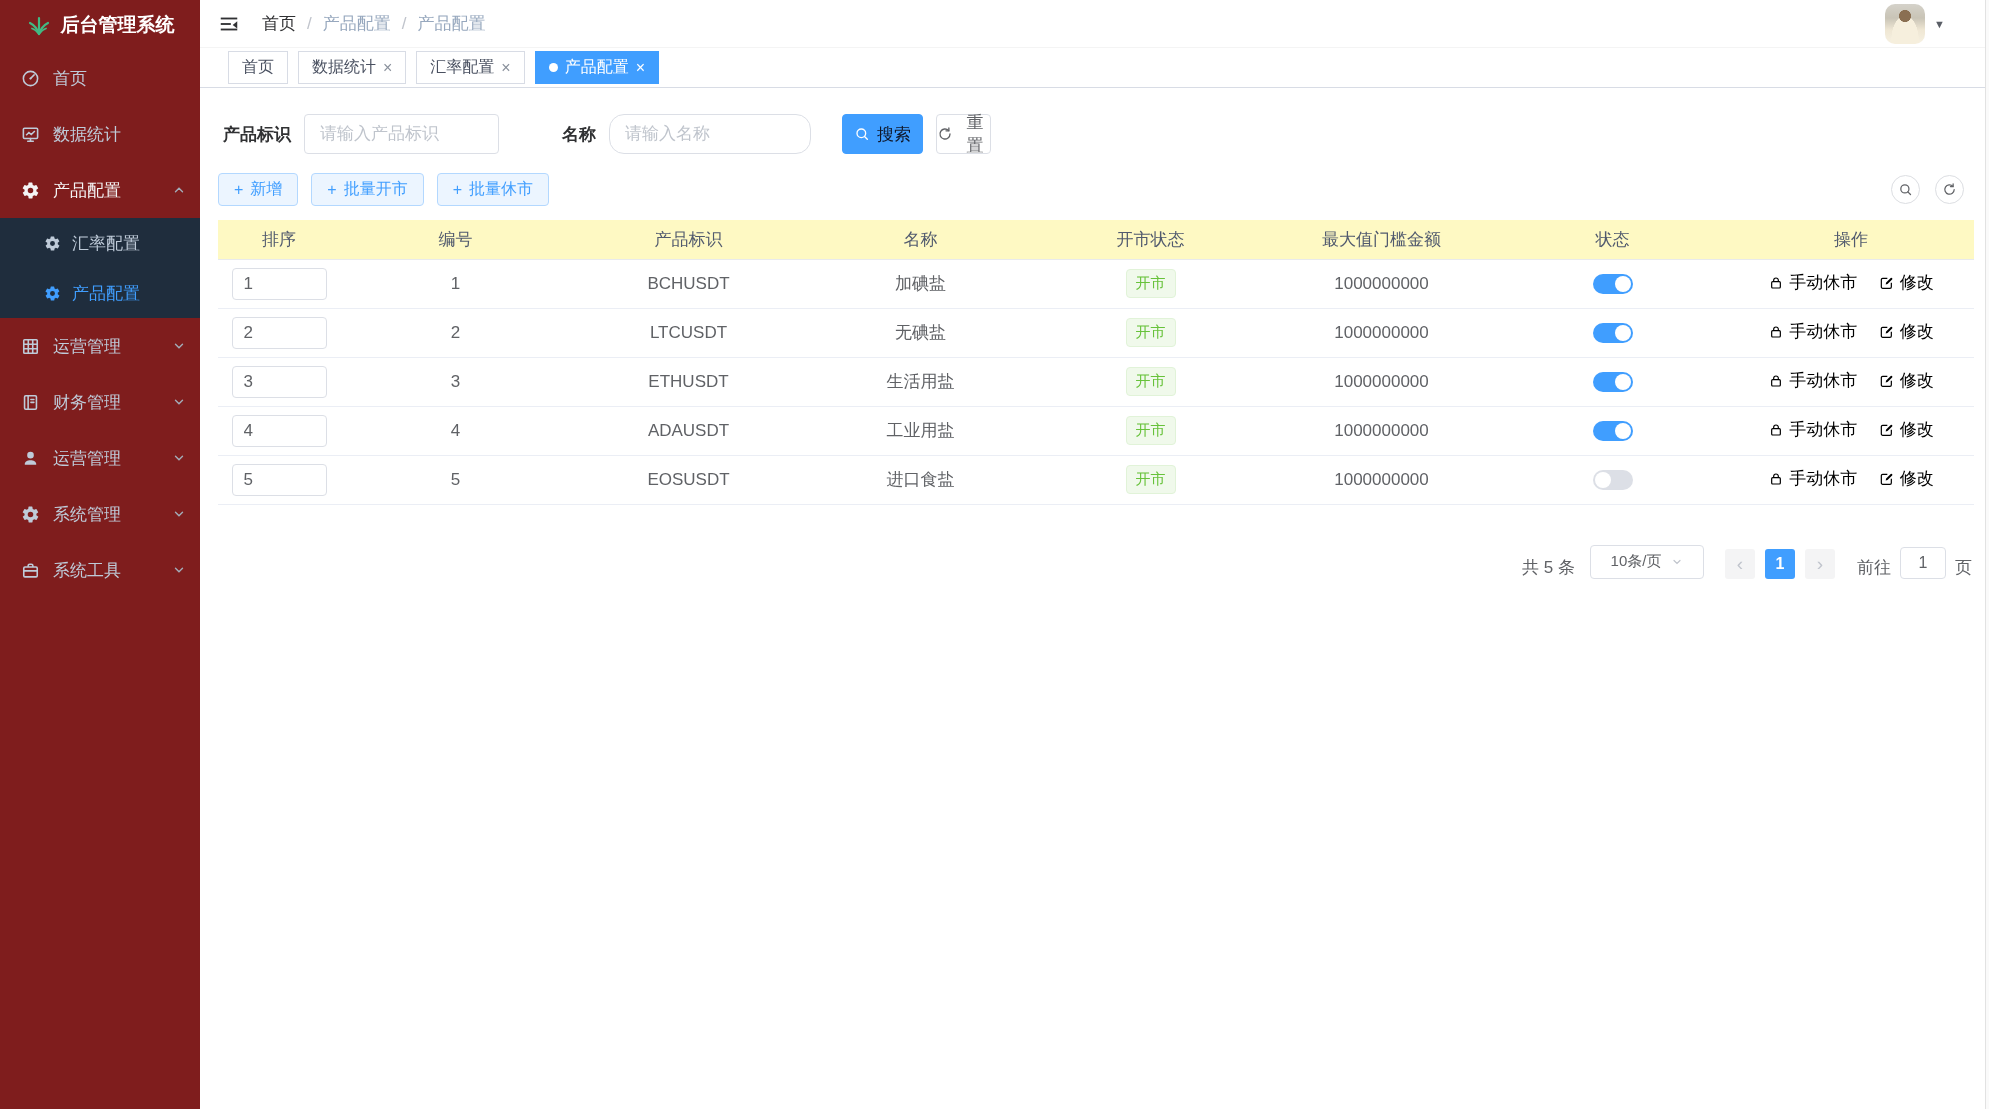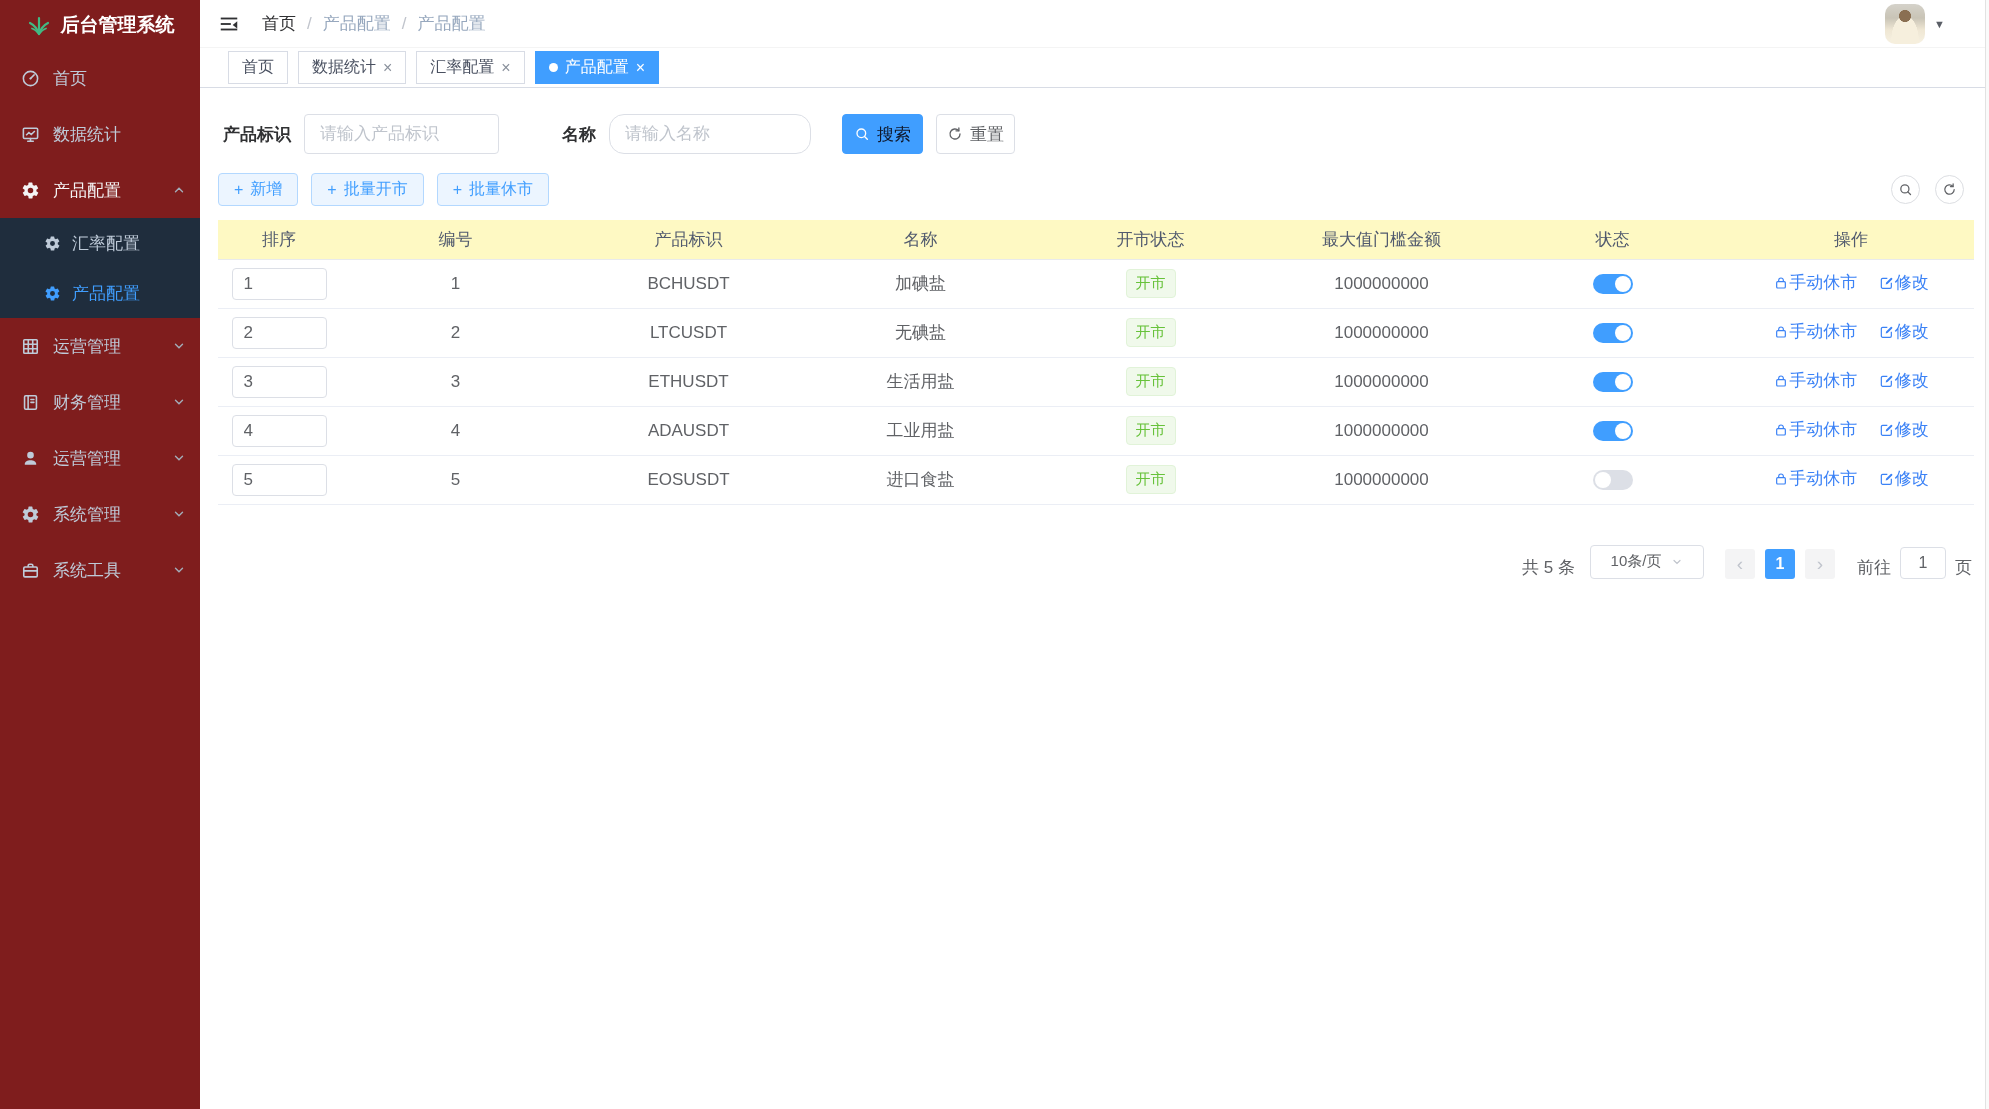--- a/index.html
+++ b/index.html
@@ -56,21 +56,21 @@
   .f-input { height:40px; border:1px solid #dcdfe6; border-radius:4px; padding:0 15px;
              font-size:17px; color:#606266; font-family:inherit; outline:none; }
   .f-input::placeholder { color:#bfc4cc; }
   #filter-symbol { width:195px; margin-left:13px; }
   .f-label2 { margin-left:63px; }
   #filter-name { width:202px; margin-left:13px;border-radius:15px; }
   .btn { display:inline-flex; align-items:center; justify-content:center; gap:7px;
          border-radius:4px; cursor:pointer; font-family:inherit; }
   .btn-search { margin-left:31px; width:81px; height:40px; background:#409EFF; border:1px solid #409EFF;
                 color:#0f172a; font-size:17px; }
-  .btn-reset { margin-left:13px; width:79px; height:40px; background:#fff; border:1px solid #dcdfe6;
+  .btn-reset { margin-left:13px; width:55px; height:40px; background:#fff; border:1px solid #dcdfe6;
                color:#606266; font-size:17px; }
 
   
   .toolbar-row { display:flex; align-items:center; margin-top:19px; }
   .btn-plain { height:33px; padding:0 15px; background:#ecf5ff; border:1px solid #b3d8ff;
                color:#409EFF; font-size:16px; }
   .btn-plain + .btn-plain { margin-left:13px; }
   .tool-icons { margin-left:auto; display:flex; gap:15px; padding-right:8px; }
   .circle-btn { width:29px; height:29px; border-radius:50%; border:1px solid #dcdee2;
                 display:inline-flex; align-items:center; justify-content:center;
@@ -85,21 +85,21 @@
   .sort-input { width:95px; height:32px; border:1px solid #dcdfe6; border-radius:4px;
                 padding:0 11px; font-size:17px; color:#606266; font-family:inherit; outline:none; }
   .badge-success { display:inline-block; padding:4px 9px; font-size:15px; border-radius:4px;
                    background:#f0f9eb; border:1px solid #e1f3d8; color:#67c23a; }
   .switch { width:40px; height:20px; border-radius:10px; background:#dcdfe6; position:relative;
             display:inline-block; vertical-align:middle; cursor:pointer; }
   .switch::after { content:''; position:absolute; top:2px; left:2px; width:16px; height:16px;
                    border-radius:50%; background:#fff; }
   .switch.on { background:#409EFF; }
   .switch.on::after { left:22px; }
-  .link { display:inline-flex; align-items:center; color:#3b82f6; font-size:17px;
+  .link { display:inline-flex; align-items:center; gap:5px; color:#000000; font-size:17px;
           cursor:pointer; }
   .link + .link { margin-left:17px; }
 
   
   .pagination { display:flex; align-items:flex-end; justify-content:flex-end; margin-top:40px;
                 font-size:17px; color:#606266; }
   .pg-total { margin-right:15px; }
   .pg-size { width:114px; height:34px; border:1px solid #dcdfe6; border-radius:4px;
              display:inline-flex; align-items:center; justify-content:center; gap:10px;
              font-size:15px; color:#606266; cursor:pointer; }

